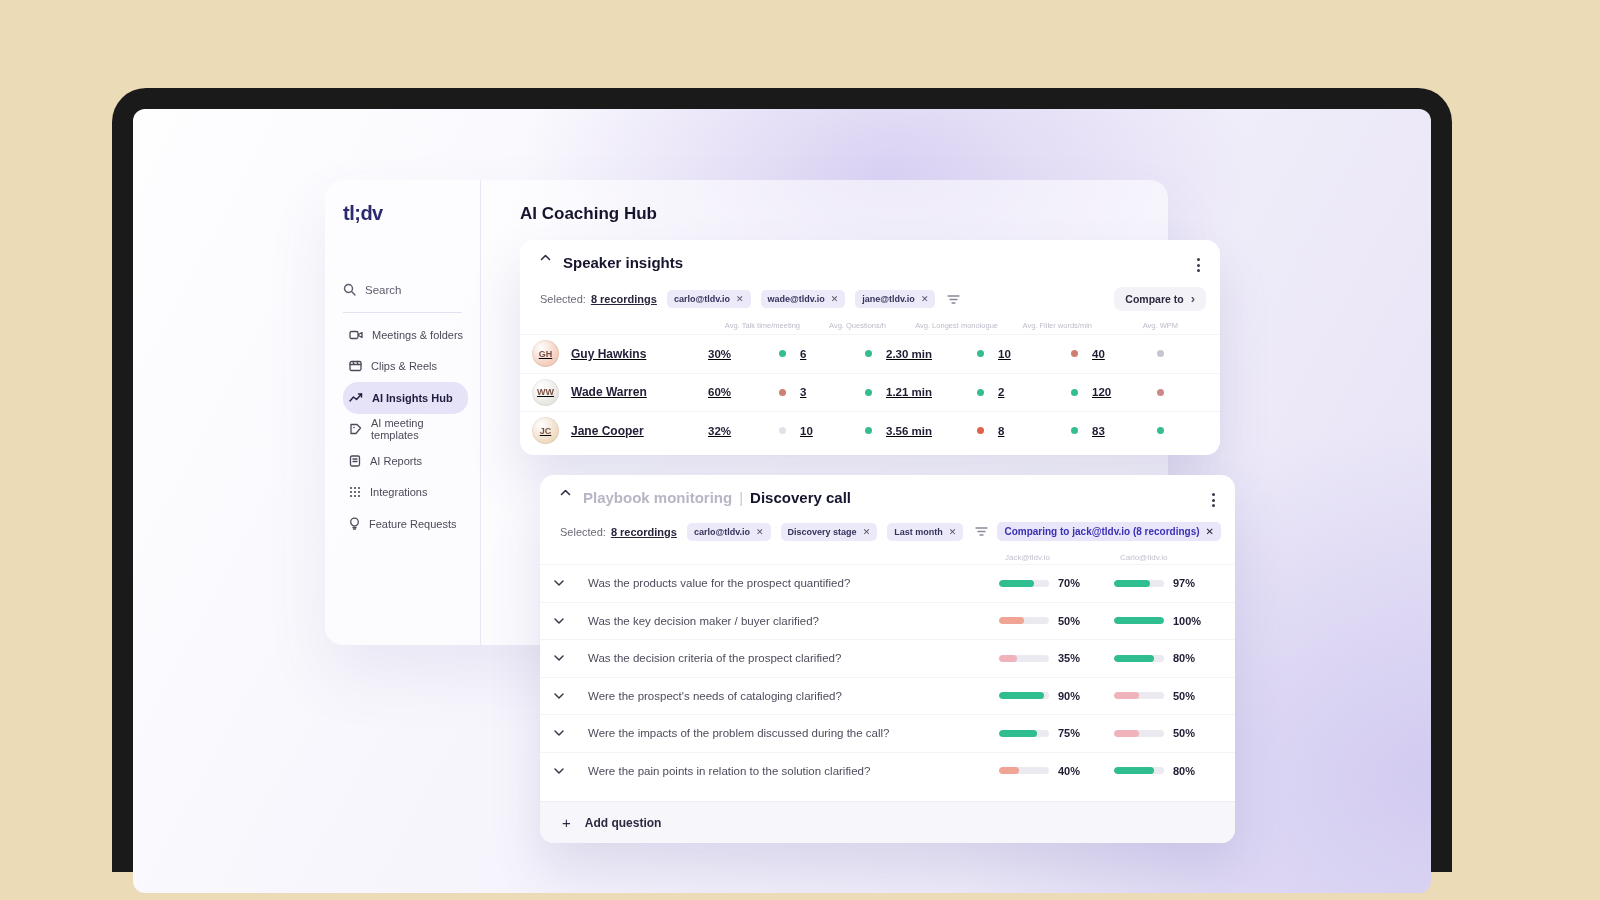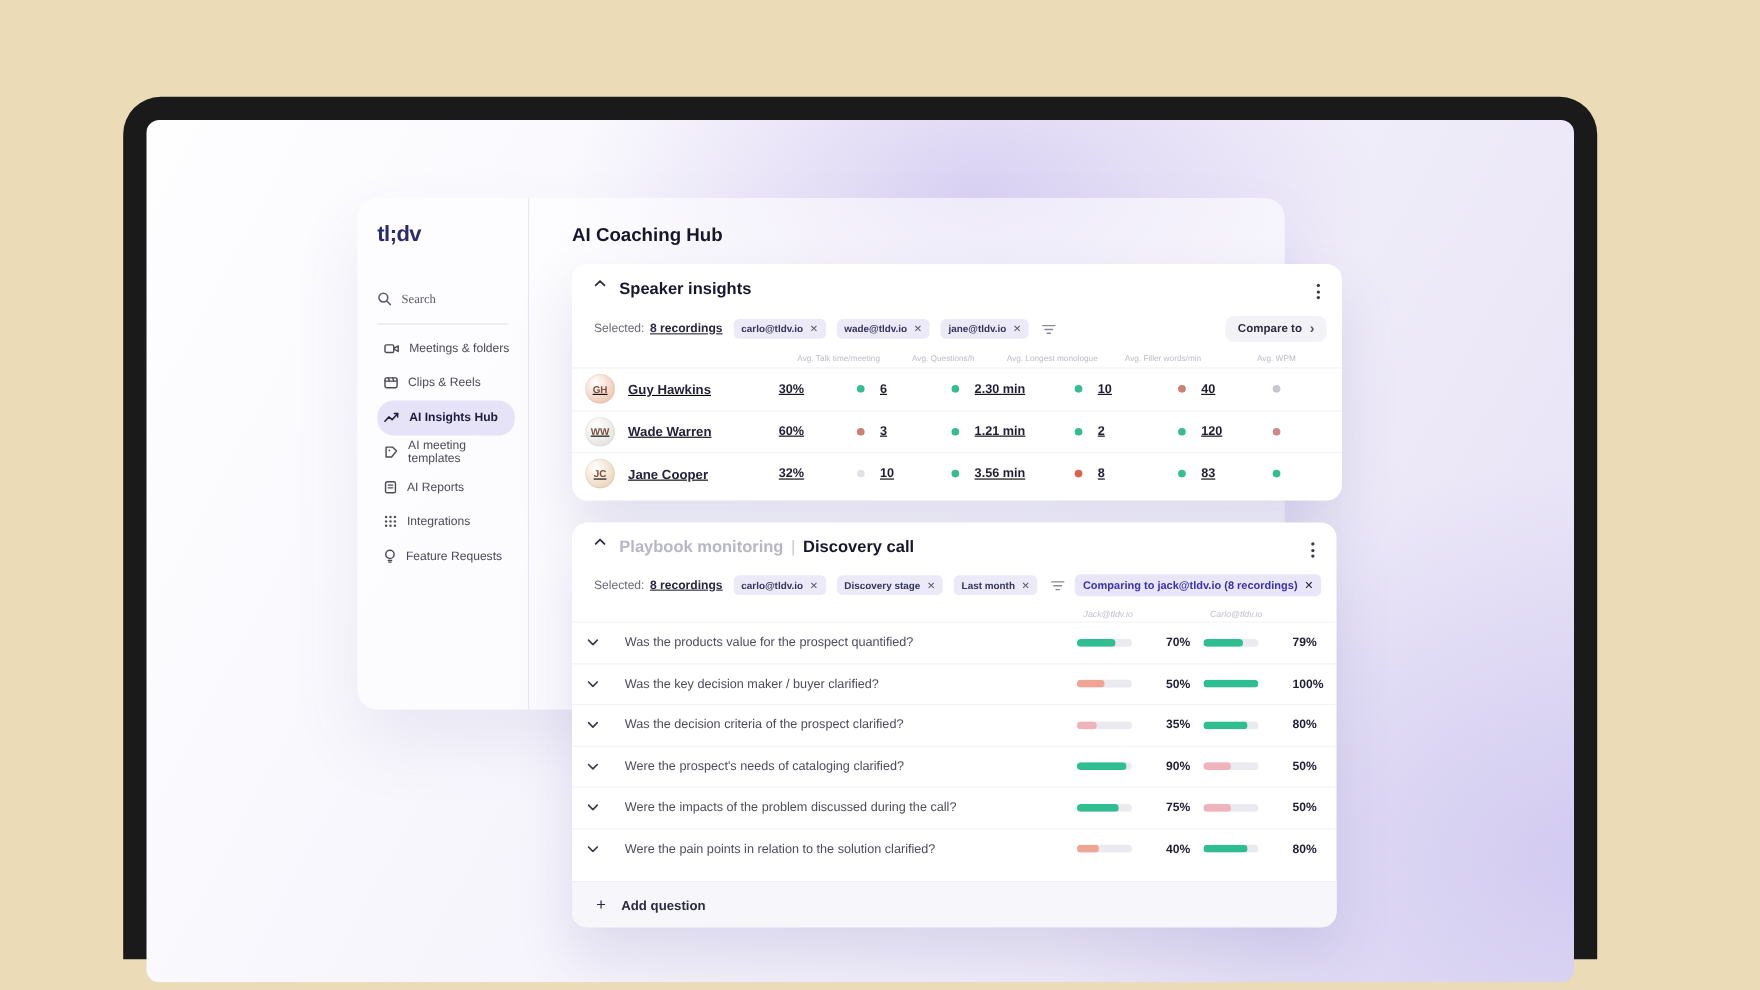--- a/index.html
+++ b/index.html
@@ -16,35 +16,35 @@
               radial-gradient(ellipse 700px 500px at 100% 85%, rgba(186,176,235,0.45), rgba(186,176,235,0) 70%),
               linear-gradient(118deg, #FEFEFF 0%, #F6F4FC 45%, #E5E0F5 100%); }
 
   
   .app-window { position:absolute; left:192px; top:71px; width:843px; height:465px;
                 background:rgba(255,255,255,0.55); border-radius:18px;
                 box-shadow:0 30px 60px rgba(110,100,170,0.10); }
   .sidebar { position:absolute; left:0; top:0; width:156px; height:465px;
              border-right:1px solid rgba(225,222,240,0.7); padding:22px 0 0 18px; }
   .logo { font-size:20px; font-weight:800; letter-spacing:-0.5px; color:#2B2A6E; }
-  .search-row { display:flex; align-items:center; gap:9px; margin-top:40px; color:#5C5B6B; font-size:11.5px;font-family:Liberation Serif, serif; }
+  .search-row { display:flex; align-items:center; gap:9px; margin-top:58px; color:#5C5B6B; font-size:11.5px; }
   .side-divider { height:1px; background:rgba(220,218,236,0.8); margin:16px 18px 6px 0; }
   .nav-list { list-style:none; margin-top:6px; }
   .nav-item { display:flex; align-items:center; gap:9px; height:31.5px; font-size:11px; color:#4B4A58;
               padding-left:6px; margin-right:12px; border-radius:15px; cursor:pointer; }
   .nav-item.active { background:#E6E2F8; color:#1E1D3E; font-weight:700; }
   .nav-item svg { flex:0 0 auto; }
 
   .page-title { position:absolute; left:387px; top:95px; font-size:17px; font-weight:600; color:#16152E; }
 
   
   .card { position:absolute; background:#FFFFFF; border-radius:14px;
           box-shadow:0 26px 50px rgba(95,85,160,0.16); }
   .card-speaker { left:387px; top:131px; width:700px; height:215px; }
-  .card-playbook { left:387px; top:366px; width:695px; height:368px; }
+  .card-playbook { left:407px; top:366px; width:695px; height:368px; }
 
   .card-head { display:flex; align-items:flex-start; padding:14px 14px 0 20px; }
   .card-title { font-size:15px; font-weight:700; color:#16152E; margin-left:12px; }
   .title-muted { color:#B7B6C6; font-weight:600; }
   .title-sep { color:#C9C8D6; margin:0 7px; font-weight:400; }
   .kebab { margin-left:auto; display:flex; flex-direction:column; gap:2.5px; padding:4px 6px; cursor:pointer; }
   .kebab i { width:3px; height:3px; border-radius:50%; background:#3A394A; }
 
   .filter-row { display:flex; align-items:center; padding:11px 14px 0 20px; font-size:11px; color:#6A6978; }
   .sel-count { color:#27263C; font-weight:700; text-decoration:underline; margin-left:5px; }
@@ -65,27 +65,27 @@
   .sp-row { padding:0 0 0 12px; height:38.5px; border-top:1px solid #F2F2F7;text-decoration:underline; }
   .sp-name-cell { display:flex; align-items:center; gap:12px; }
   .avatar { width:27px; height:27px; border-radius:50%; display:flex; align-items:center; justify-content:center;
             font-size:9px; font-weight:700; color:#7A4F43; box-shadow:inset 0 0 0 1px rgba(0,0,0,0.05); }
   .sp-name { font-size:12px; font-weight:600; color:#23223A; }
   .metric { display:flex; align-items:center; justify-content:space-between; gap:9px; padding-right:14px; }
   .metric .val { font-size:11.5px; font-weight:600; color:#1E1D33; }
   .dot { width:7px; height:7px; border-radius:50%; }
 
   
-  .pb-cols { display:grid; grid-template-columns: 445px 115px 1fr; padding:12px 0 2px 20px;font-style:italic; }
+  .pb-cols { display:grid; grid-template-columns: 445px 115px 1fr; padding:12px 0 2px 20px; }
   .pb-col-label { font-size:8px; color:#C2C1CE; }
   .q-row { display:grid; grid-template-columns: 34px 411px 115px 1fr; align-items:center;
            height:37.5px; border-top:1px solid #F3F3F8; padding-left:14px; }
   .q-chev { color:#3A394A; display:flex; }
   .q-text { font-size:11.5px; color:#4D4C5C; }
-  .bar-group { display:flex; align-items:center; gap:31px; }
+  .bar-group { display:flex; align-items:center; gap:9px; }
   .bar-track { width:50px; height:7px; border-radius:4px; background:#EBEAF0; overflow:hidden; }
   .bar-fill { height:100%; border-radius:4px; }
   .bar-pct { font-size:11px; font-weight:700; color:#1E1D33; }
   .add-row { position:absolute; left:0; bottom:0; width:100%; height:42px; background:#F7F7FB;
              border-top:1px solid #EFEFF5; border-radius:0 0 14px 14px; display:flex; align-items:center;
              padding-left:22px; gap:14px; cursor:pointer; }
   .add-plus { font-size:15px; color:#2B2A40; font-weight:400; }
   .add-label { font-size:12px; font-weight:600; color:#2B2A40; }
 
   svg { display:block; }
@@ -384,21 +384,21 @@
             <div class="bar-group">
               <div class="bar-track">
                 <div class="bar-fill" style="width: 70%; background: rgb(47, 190, 143);"></div>
               </div>
               <span class="bar-pct">70%</span>
             </div>
             <div class="bar-group">
               <div class="bar-track">
                 <div class="bar-fill" style="width: 72%; background: rgb(47, 190, 143);"></div>
               </div>
-              <span class="bar-pct">79%</span>
+              <span class="bar-pct">97%</span>
             </div>
           </div>
           <div class="q-row">
             <span class="q-chev">
               <svg width="10" height="6" viewBox="0 0 10 6">
                 <path d="M1 1 L5 5 L9 1" fill="none" stroke="#3A394A" stroke-width="1.5" stroke-linecap="round" stroke-linejoin="round"></path>
               </svg>
             </span>
             <span class="q-text">Was the key decision maker / buyer clarified?</span>
             <div class="bar-group">

